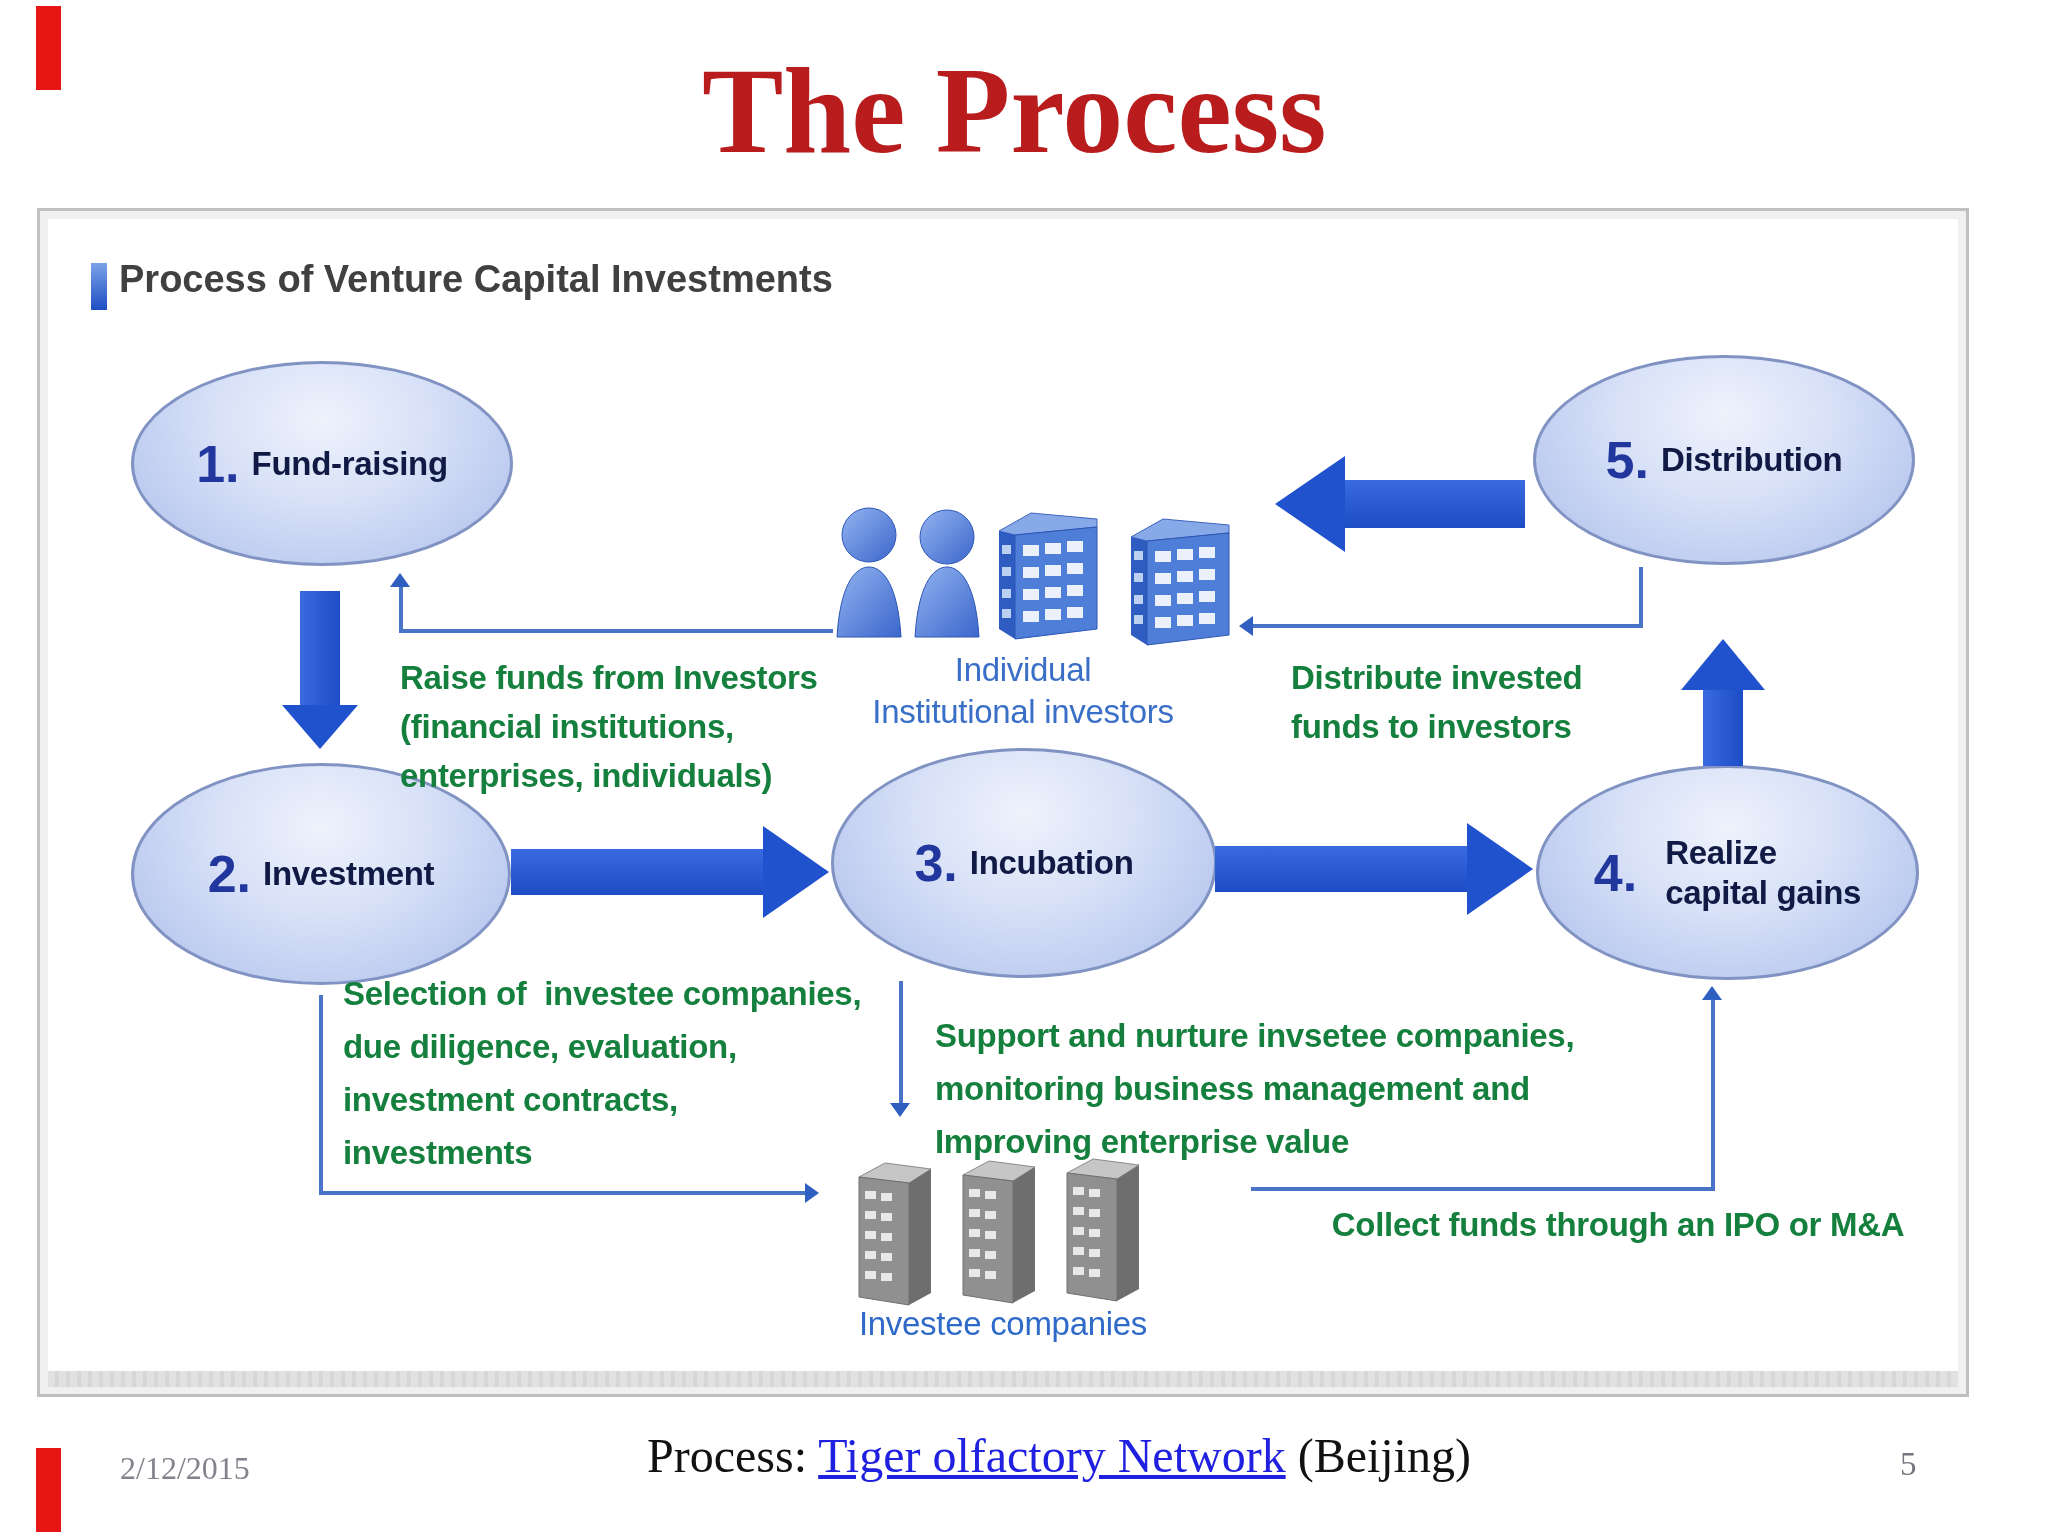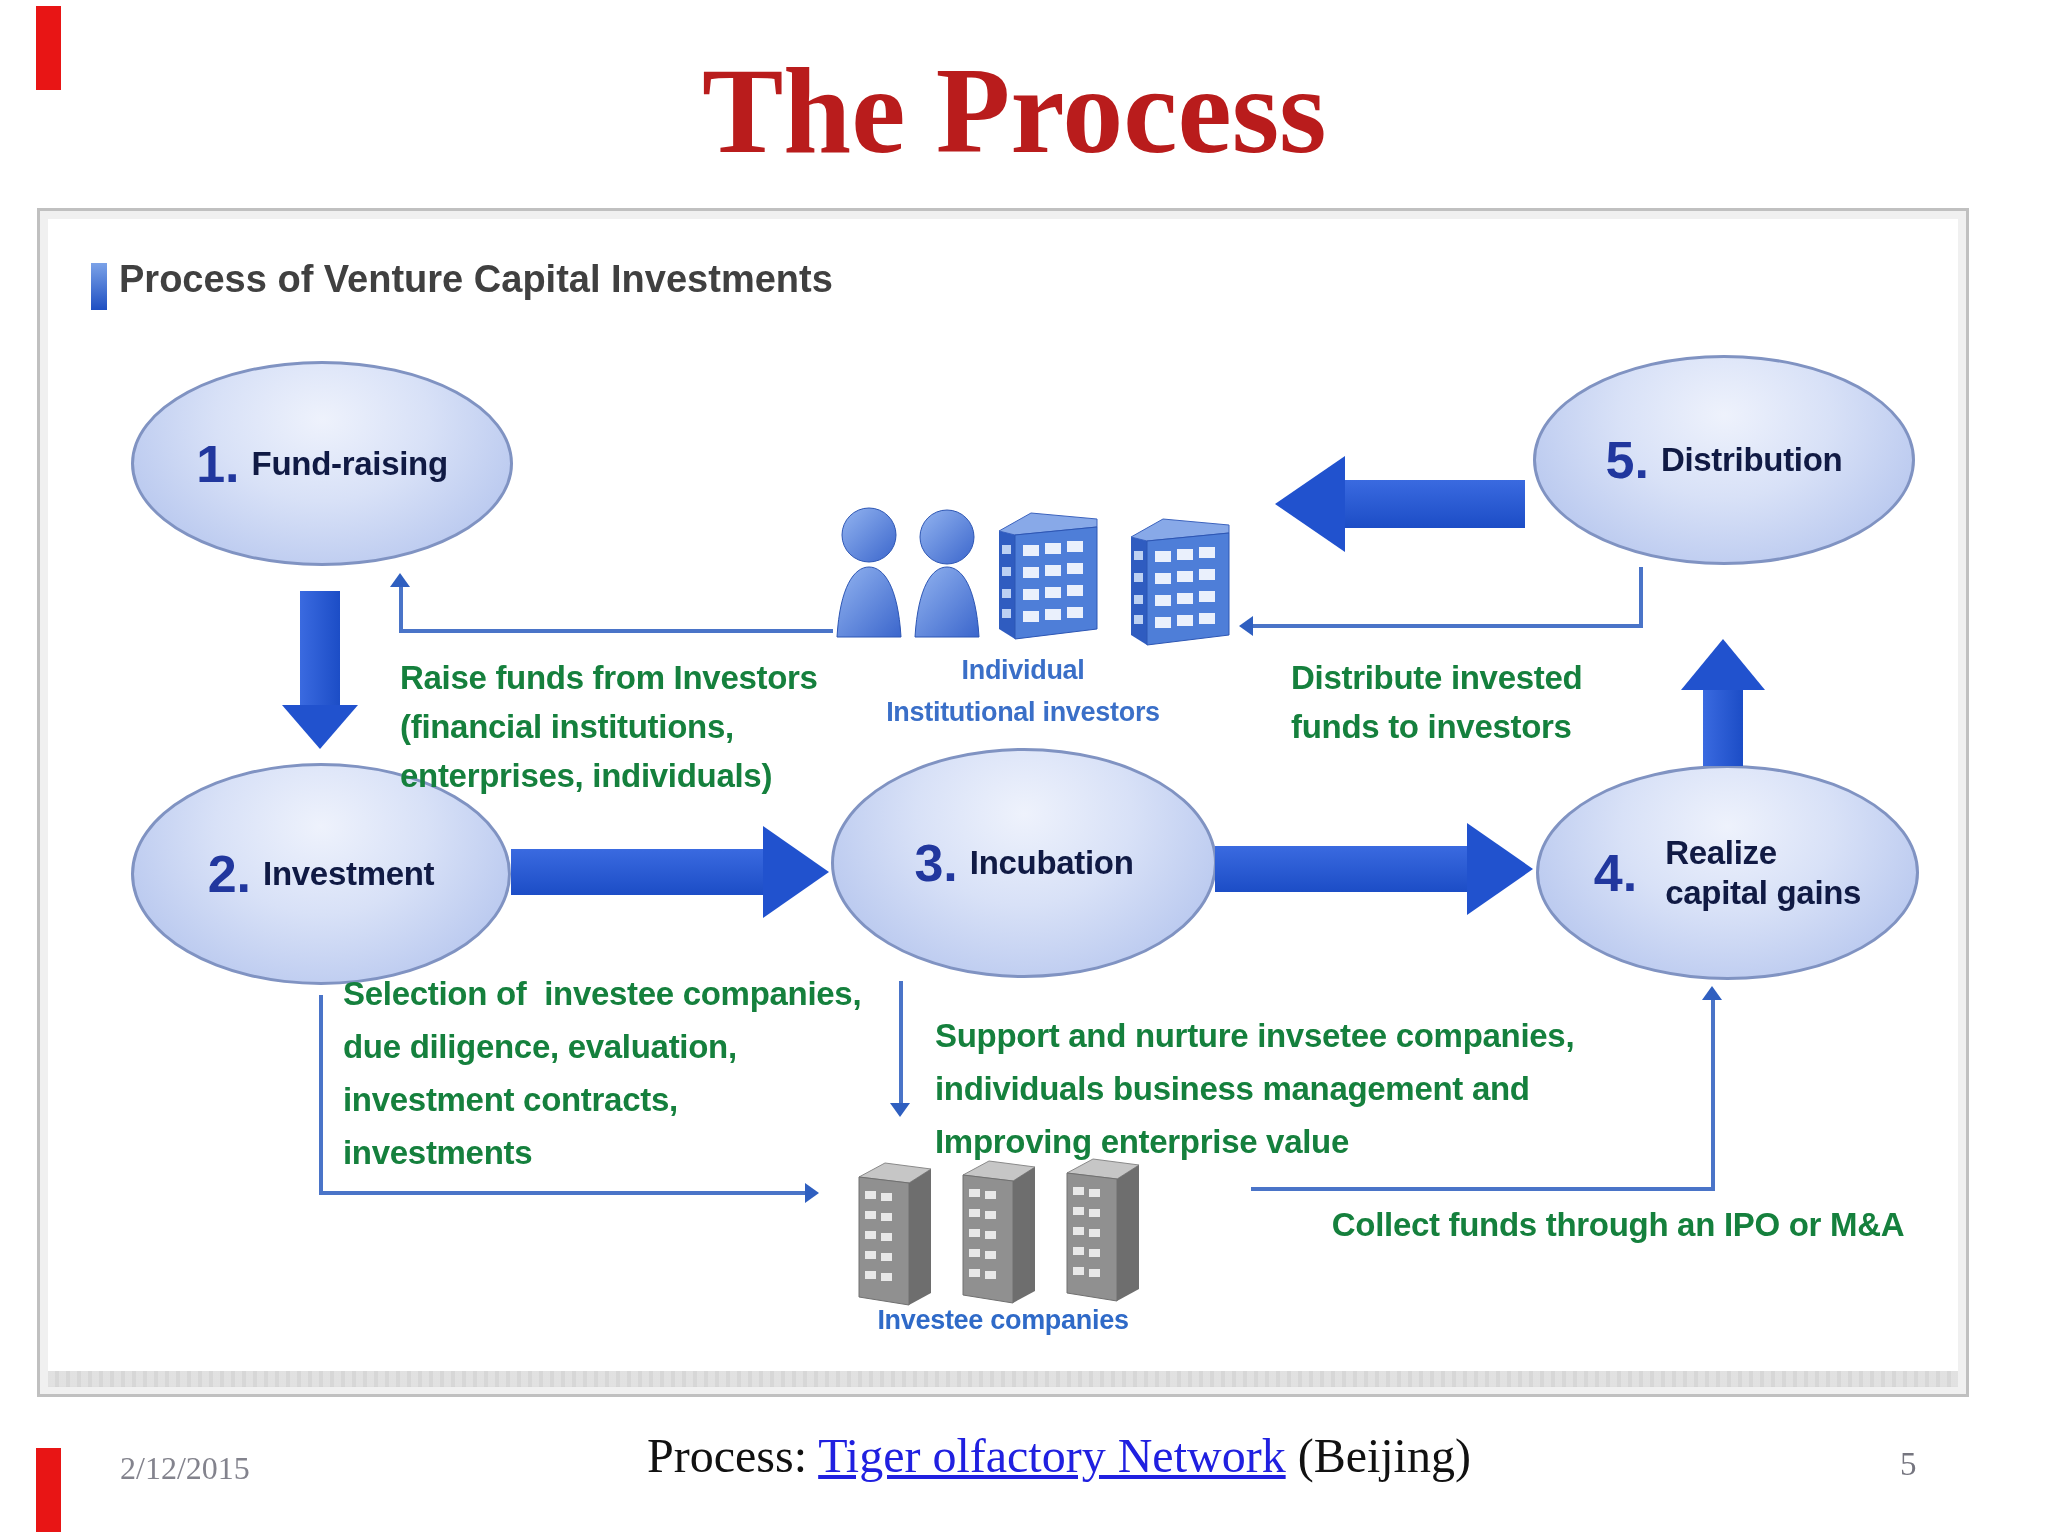--- a/index.html
+++ b/index.html
@@ -80,21 +80,21 @@
   .ann{position:absolute;font-weight:bold;color:#15803d;font-size:33px;letter-spacing:-.3px;}
   .ann div{line-height:49px;}
   .raise{left:360px;top:442px;}
   .distribute{left:1251px;top:442px;}
   .selection{left:303px;top:756px;}
   .selection div{line-height:53px;white-space:pre;}
   .support{left:895px;top:798px;}
   .support div{line-height:53px;}
   .collect{left:1278px;top:994px;width:600px;text-align:center;line-height:40px;}
 
-  .blue-label{position:absolute;font-weight:bold;color:#3a6fc8;font-size:27px;text-align:center;letter-spacing:-.3px;}
+  .blue-label{position:absolute;font-weight:normal;color:#3a6fc8;font-size:33px;text-align:center;letter-spacing:-.3px;}
   .investors{left:763px;top:438px;width:440px;}
   .investors div{line-height:42px;}
   .investee{left:743px;top:1094px;width:440px;color:#2f6ac8;}
 
   .icon-wrap{position:absolute;}
   .persons{left:791px;top:296px;}
   .bluebldg{left:945px;top:288px;}
   .graybldg{left:811px;top:940px;}
 
   
@@ -267,21 +267,21 @@
 
     <div class="ann selection">
       <div>Selection of  investee companies,</div>
       <div>due diligence, evaluation,</div>
       <div>investment contracts,</div>
       <div>investments</div>
     </div>
 
     <div class="ann support">
       <div>Support and nurture invsetee companies,</div>
-      <div>individuals business management and</div>
+      <div>monitoring business management and</div>
       <div>Improving enterprise value</div>
     </div>
 
     <div class="ann collect">Collect funds through an IPO or M&amp;A</div>
 
     <div class="blue-label investee">Investee companies</div>
 
     <div class="panel-bottom-band"></div>
   </div>
 

